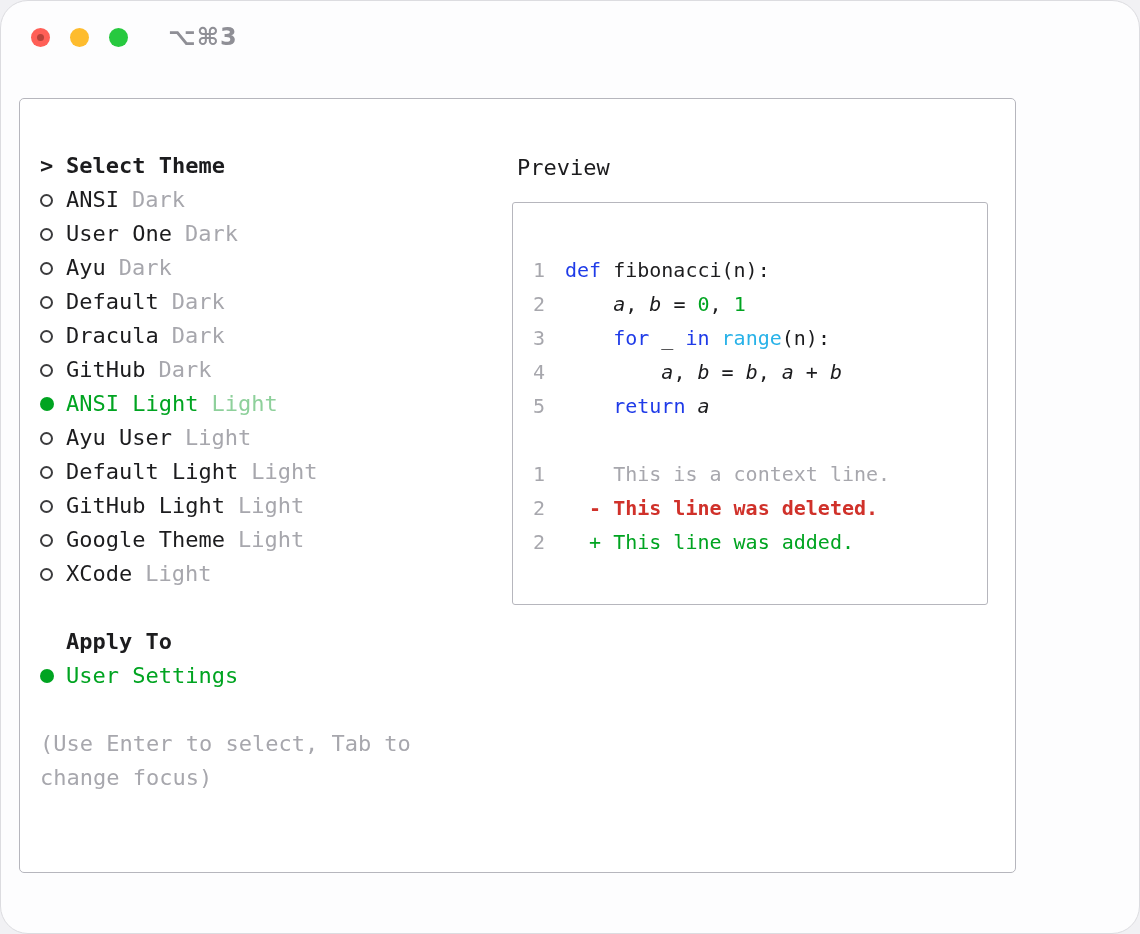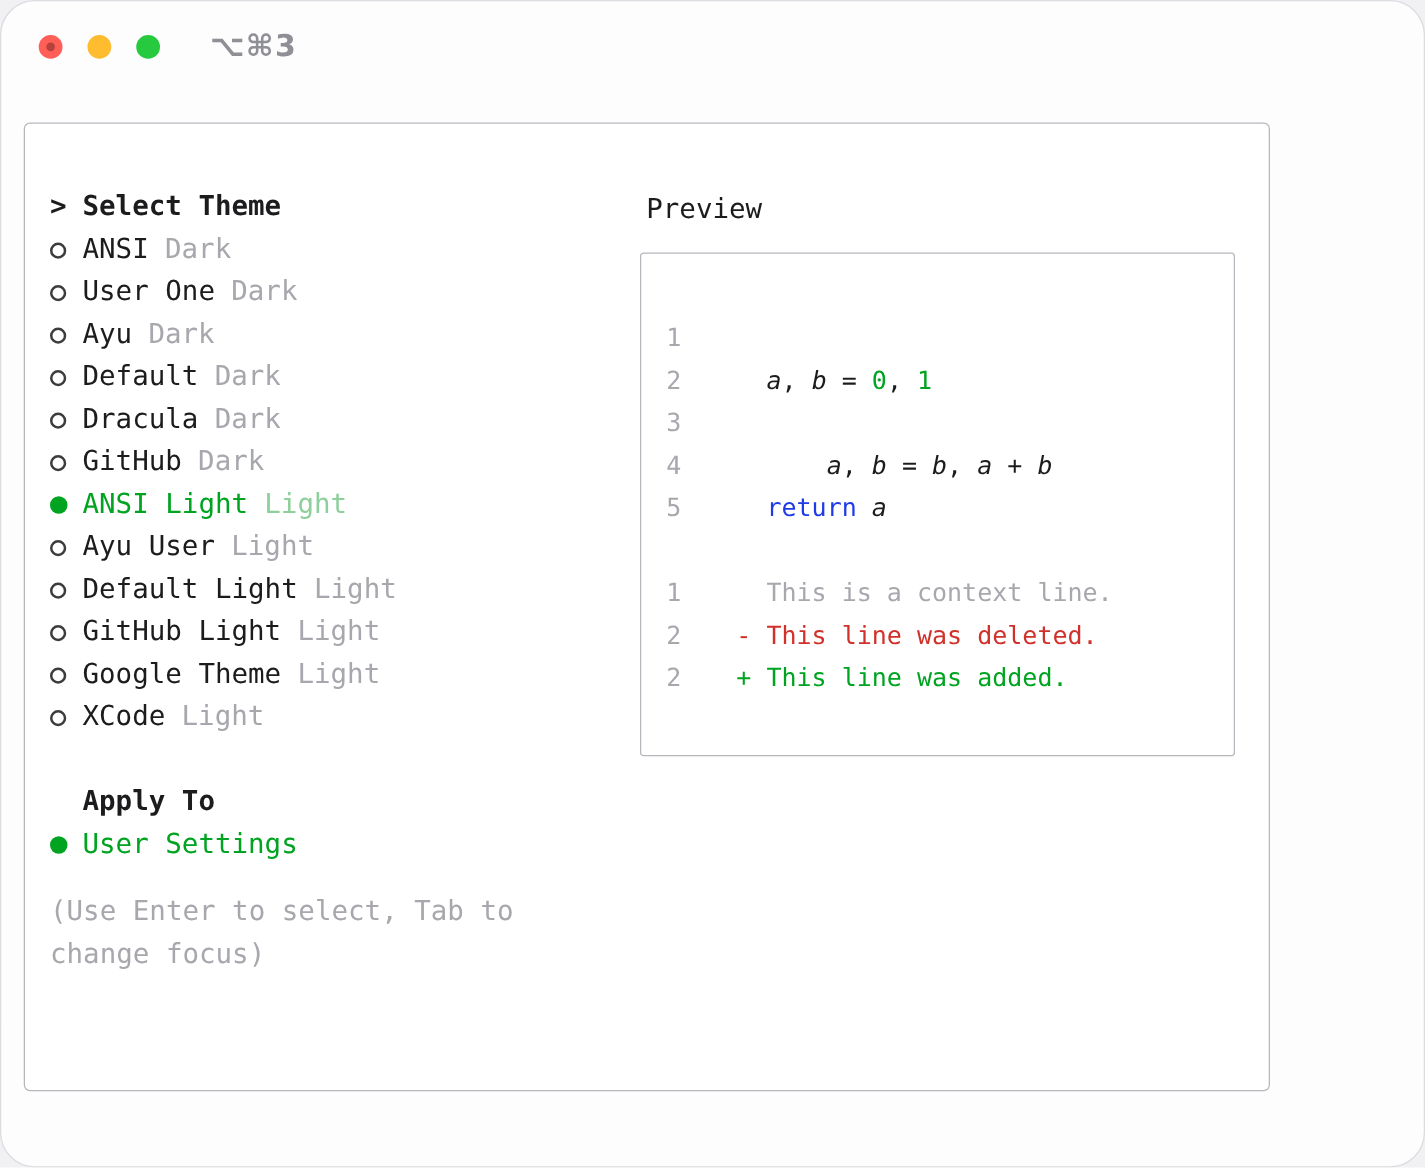--- a/index.html
+++ b/index.html
@@ -52,21 +52,21 @@
   .dot {
     width:13px; height:13px; border-radius:50%;
     border:2px solid #3c3c3e; display:inline-block;
   }
   .dot.selected { border:none; background:var(--accent-green,#00a421); width:14px; height:14px; }
   .name { white-space:pre; }
   .name.sel { color:var(--accent-green,#00a421); }
   .variant { color:var(--muted-gray,#a7a7ad); margin-left:13px; white-space:pre; }
   .variant.selv { color:var(--selected-variant-green,#8ed09b); }
   .apply-section { margin-top:34px; }
-  .hint { margin-top:20px; color:var(--muted-gray,#a7a7ad); max-width:420px; }
+  .hint { margin-top:34px; color:var(--muted-gray,#a7a7ad); max-width:420px; }
   
   .preview-title {
     position:absolute; left:482px; top:52px;
     font-size:22px; font-weight:normal; line-height:34px;
     color:var(--text-dark,#1c1c1e);
     margin-left:15px;
   }
   .preview-box {
     position:absolute; left:492px; top:103px; width:476px; height:403px;
     border:1.5px solid #b6b6bd; border-radius:3px;
@@ -77,21 +77,21 @@
   .cline { display:flex; height:34px; }
   .gut { width:32px; flex:none; color:var(--muted-gray,#a7a7ad); }
   .code { white-space:pre; color:var(--text-dark,#1c1c1e); }
   .spacer { height:34px; }
   .tok-plain { color:var(--text-dark,#1c1c1e); }
   .tok-kw  { color:var(--keyword-blue,#1f3be8); }
   .tok-fn  { color:var(--function-cyan,#28b2e8); }
   .tok-num { color:var(--number-green,#00a421); }
   .tok-var { color:var(--text-dark,#1c1c1e); font-style:italic; }
   .diff-context { color:var(--muted-gray,#a7a7ad);text-align:center; }
-  .diff-deleted { color:var(--deleted-red,#d0312a); }
+  .diff-deleted { color:var(--deleted-red,#d0312a);font-weight:bold; }
   .diff-added   { color:var(--number-green,#00a421); }
 </style>
 </head>
 <body>
 
 <div class="window">
   <div class="titlebar">
     <span class="light red"></span>
     <span class="light yellow"></span>
     <span class="light green"></span>
@@ -210,27 +210,29 @@
 
       <div class="hint">(Use Enter to select, Tab to change focus)</div>
     </div>
 
     <div class="preview-title">Preview</div>
 
     <div class="preview-box">
       <div id="code-lines">
           <div class="cline">
             <span class="gut">1</span>
+            <span class="code"><span class="tok-kw">def</span><span class="tok-plain"> fibonacci(n):</span></span>
           </div>
           <div class="cline">
             <span class="gut">2</span>
             <span class="code"><span class="tok-plain">    </span><span class="tok-var">a</span><span class="tok-plain">, </span><span class="tok-var">b</span><span class="tok-plain"> = </span><span class="tok-num">0</span><span class="tok-plain">, </span><span class="tok-num">1</span></span>
           </div>
           <div class="cline">
             <span class="gut">3</span>
+            <span class="code"><span class="tok-plain">    </span><span class="tok-kw">for</span><span class="tok-plain"> _ </span><span class="tok-kw">in</span><span class="tok-plain"> </span><span class="tok-fn">range</span><span class="tok-plain">(n):</span></span>
           </div>
           <div class="cline">
             <span class="gut">4</span>
             <span class="code"><span class="tok-plain">        </span><span class="tok-var">a</span><span class="tok-plain">, </span><span class="tok-var">b</span><span class="tok-plain"> = </span><span class="tok-var">b</span><span class="tok-plain">, </span><span class="tok-var">a</span><span class="tok-plain"> + </span><span class="tok-var">b</span></span>
           </div>
           <div class="cline">
             <span class="gut">5</span>
             <span class="code"><span class="tok-plain">    </span><span class="tok-kw">return</span><span class="tok-plain"> </span><span class="tok-var">a</span></span>
           </div>
         </div>

